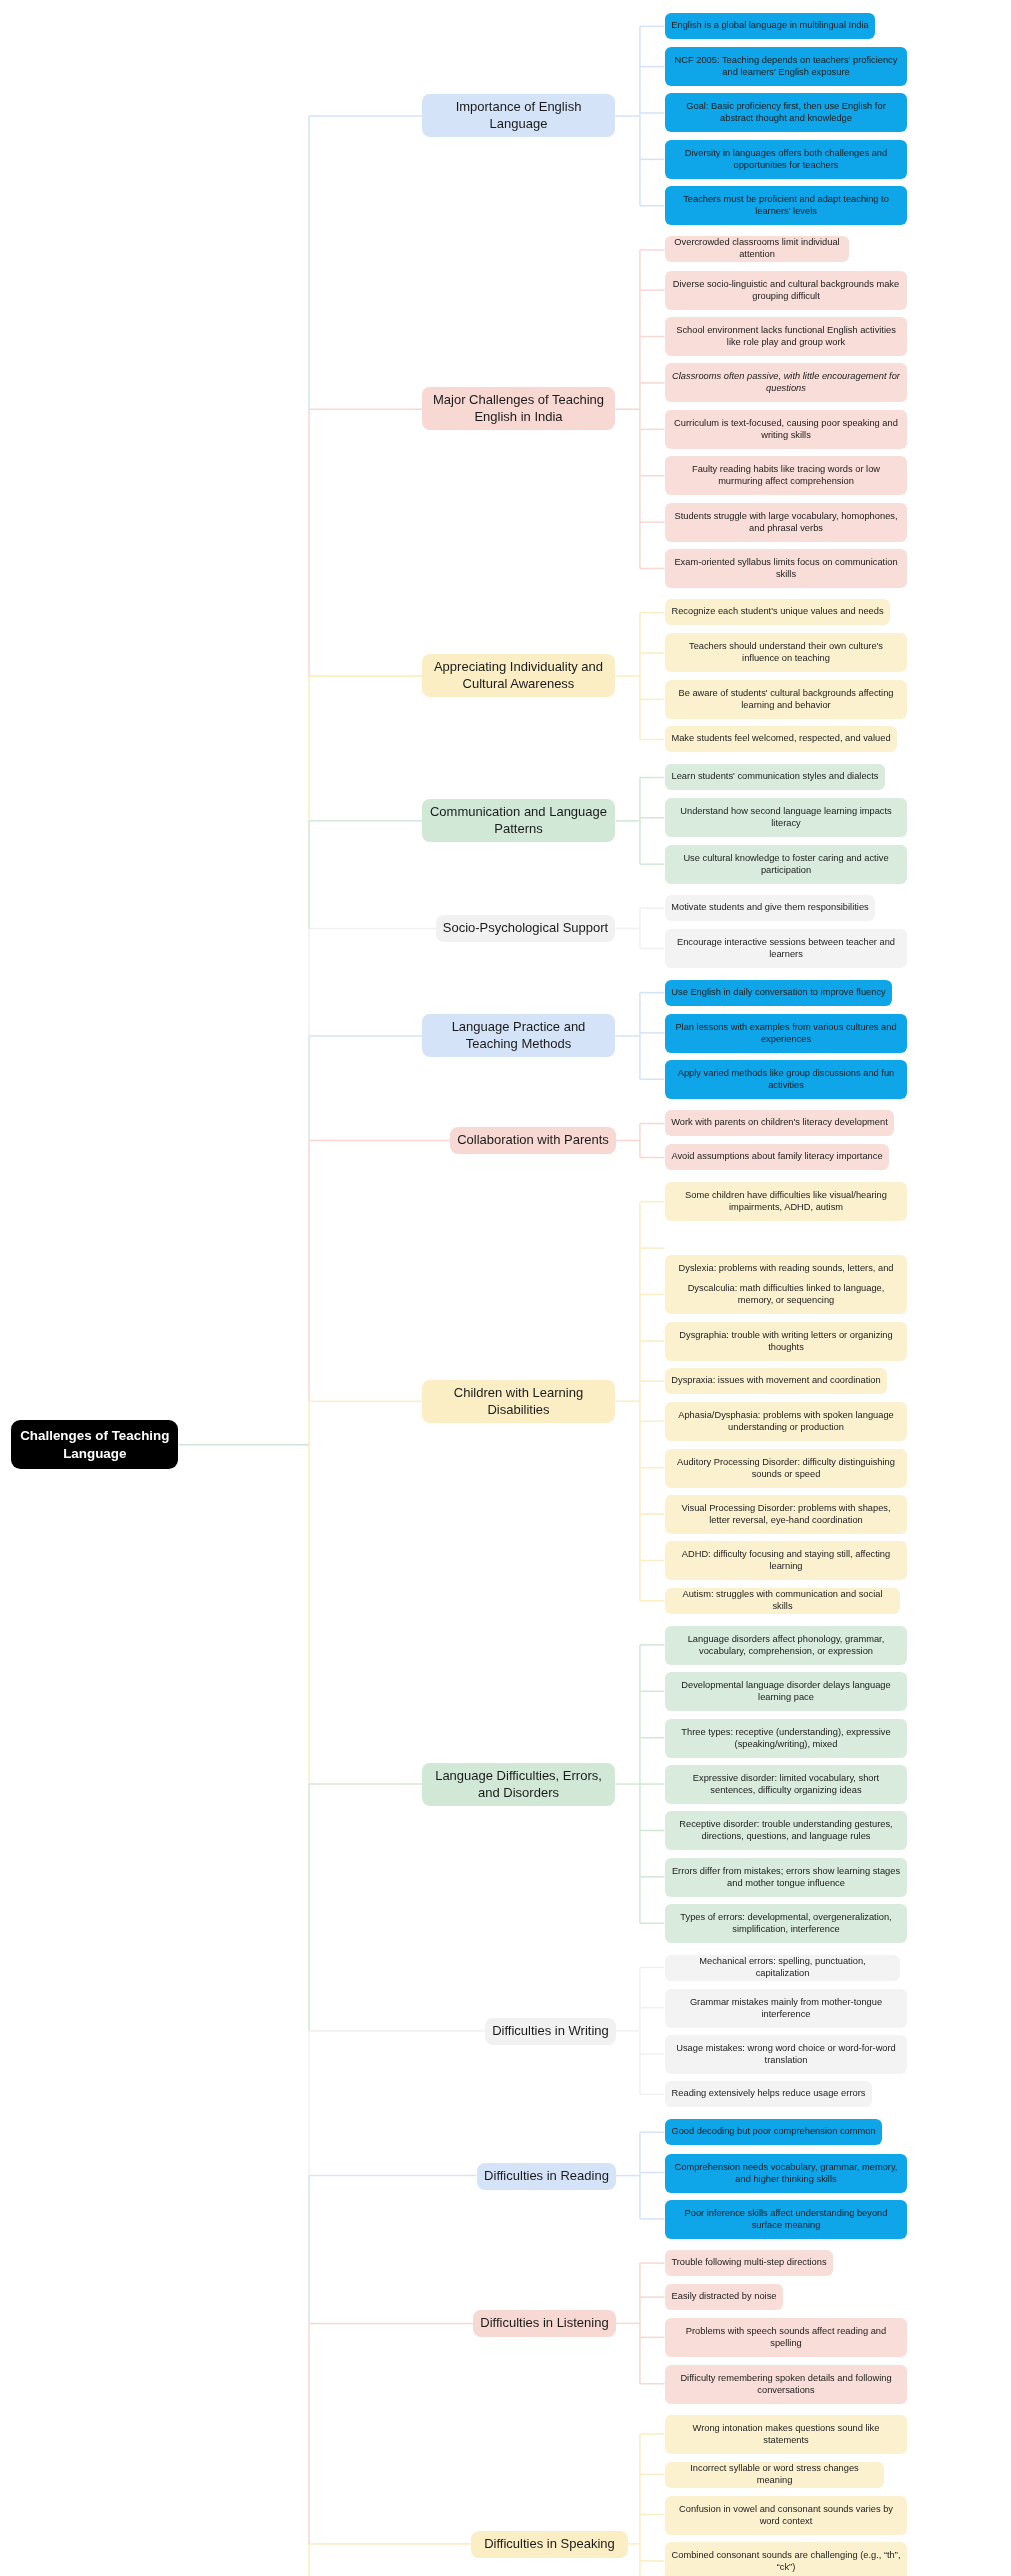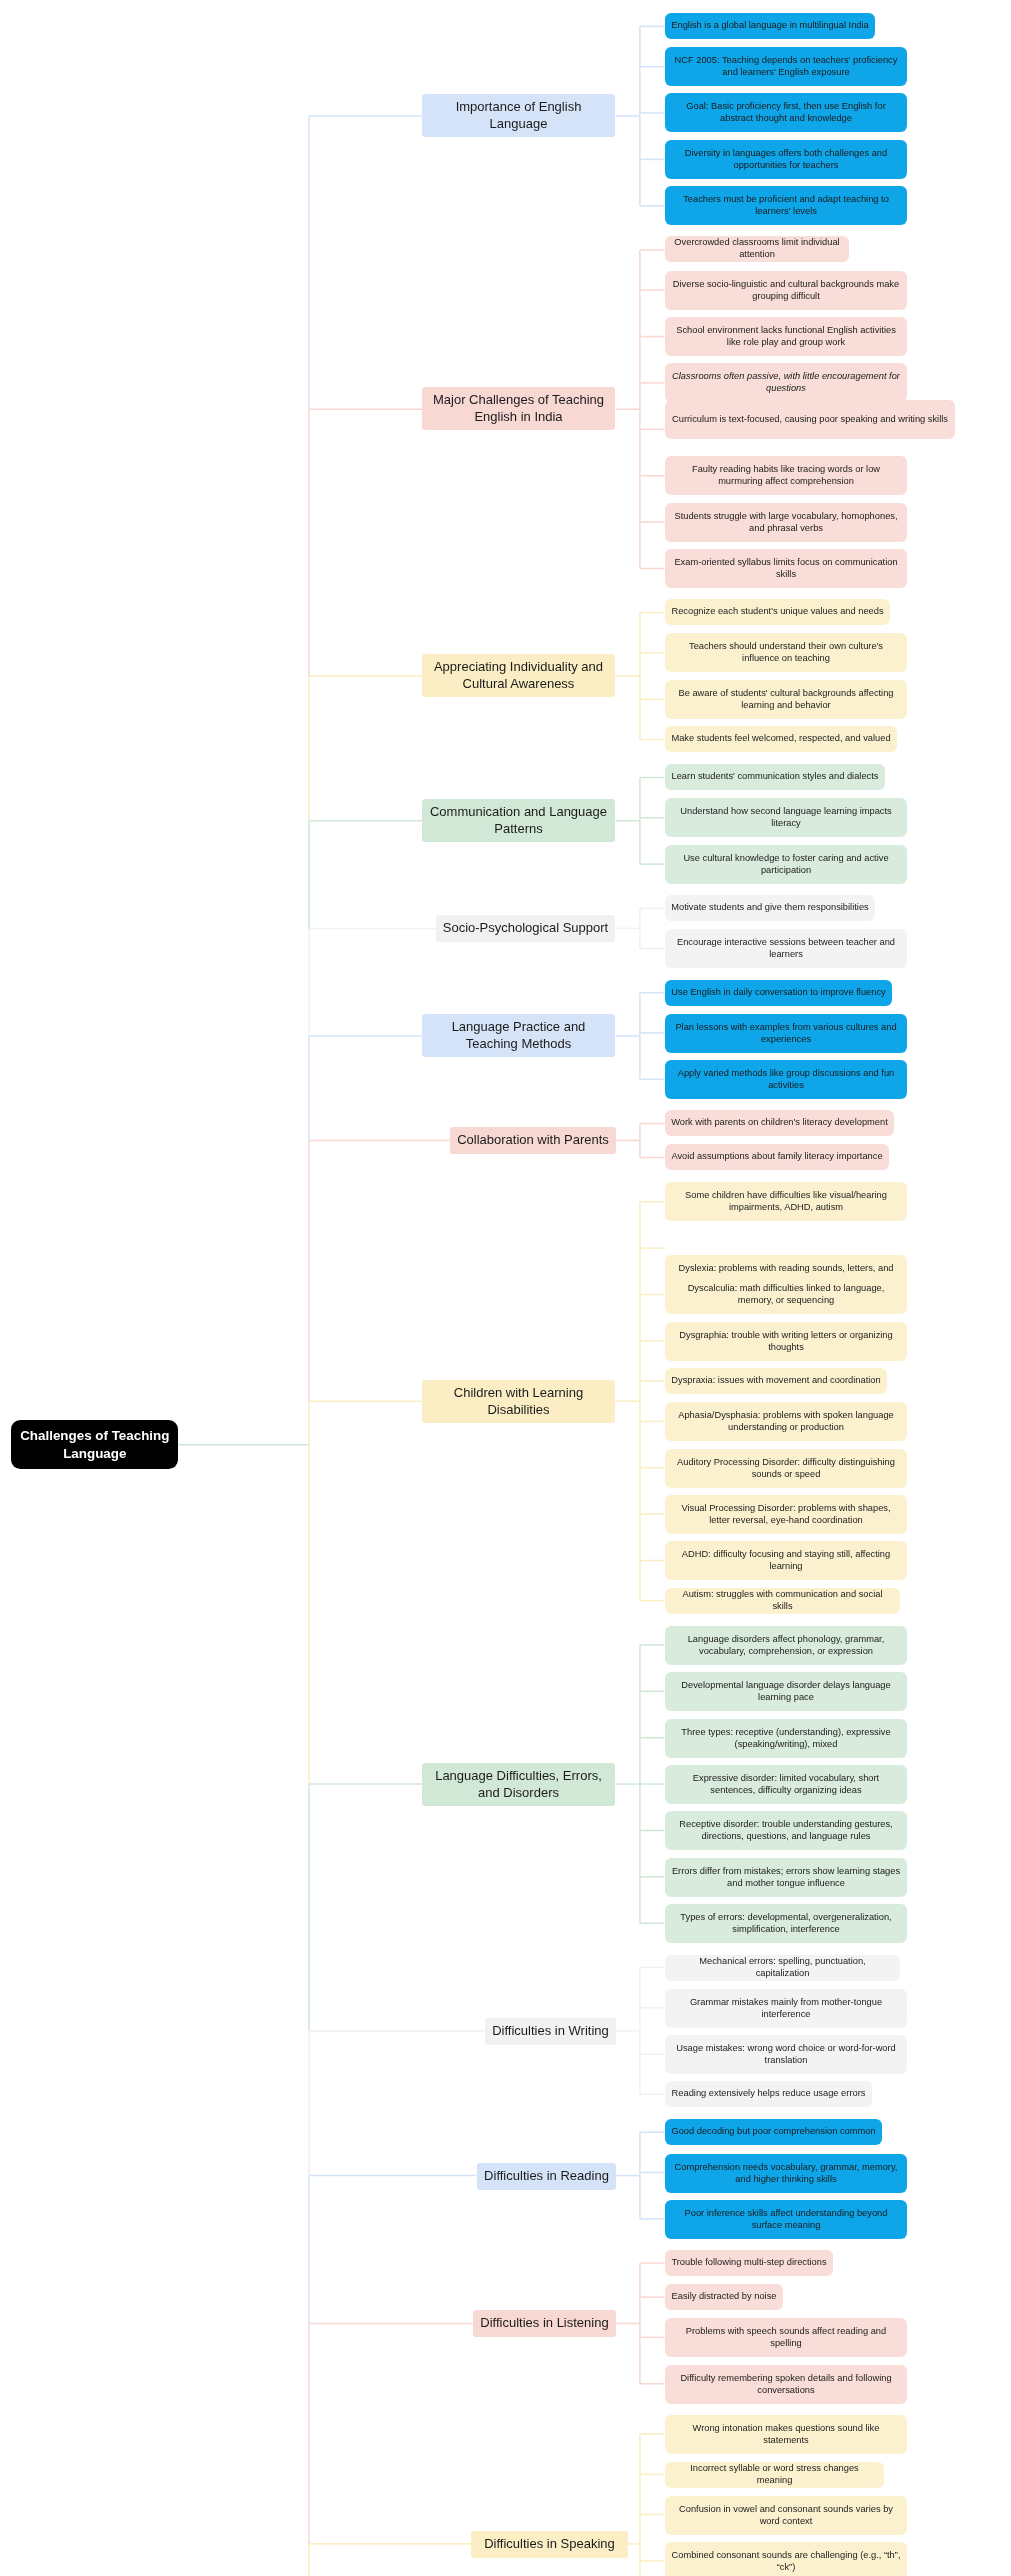--- a/index.html
+++ b/index.html
@@ -41,21 +41,21 @@
     background: #000000;
     color: #ffffff;
     font-weight: bold;
     font-size: 13.4px;
     border-radius: 9.3px;
     line-height: 1.3;
   }
 
   .branch {
     font-size: 13px;
-    border-radius: 3px;
+    border-radius: 8px;
   }
   .leaf {
     font-size: 9.3px;
     border-radius: 6.2px;
   }
 
   
   .c-blue   { background: #d5e3f8; }
   .c-pink   { background: #f8d8d3; }
   .c-yellow { background: #fbeec4; }
@@ -219,21 +219,21 @@
       </div>
       <div class="node leaf c-pink-l" style="left: 665px; top: 271px; width: 242px; height: 39px;">
         <span>Diverse socio-linguistic and cultural backgrounds make grouping difficult</span>
       </div>
       <div class="node leaf c-pink-l" style="left: 665px; top: 317px; width: 242px; height: 39px;">
         <span>School environment lacks functional English activities like role play and group work</span>
       </div>
       <div class="node leaf c-pink-l" style="left: 665px; top: 363px; width: 242px; height: 39px; font-style: italic;">
         <span>Classrooms often passive, with little encouragement for questions</span>
       </div>
-      <div class="node leaf c-pink-l" style="left: 665px; top: 400px; width: 290px; height: 39px;">
+      <div class="node leaf c-pink-l" style="left: 665px; top: 410px; width: 242px; height: 39px;">
         <span>Curriculum is text-focused, causing poor speaking and writing skills</span>
       </div>
       <div class="node leaf c-pink-l" style="left: 665px; top: 456px; width: 242px; height: 39px;">
         <span>Faulty reading habits like tracing words or low murmuring affect comprehension</span>
       </div>
       <div class="node leaf c-pink-l" style="left: 665px; top: 503px; width: 242px; height: 39px;">
         <span>Students struggle with large vocabulary, homophones, and phrasal verbs</span>
       </div>
       <div class="node leaf c-pink-l" style="left: 665px; top: 549px; width: 242px; height: 39px;">
         <span>Exam-oriented syllabus limits focus on communication skills</span>

